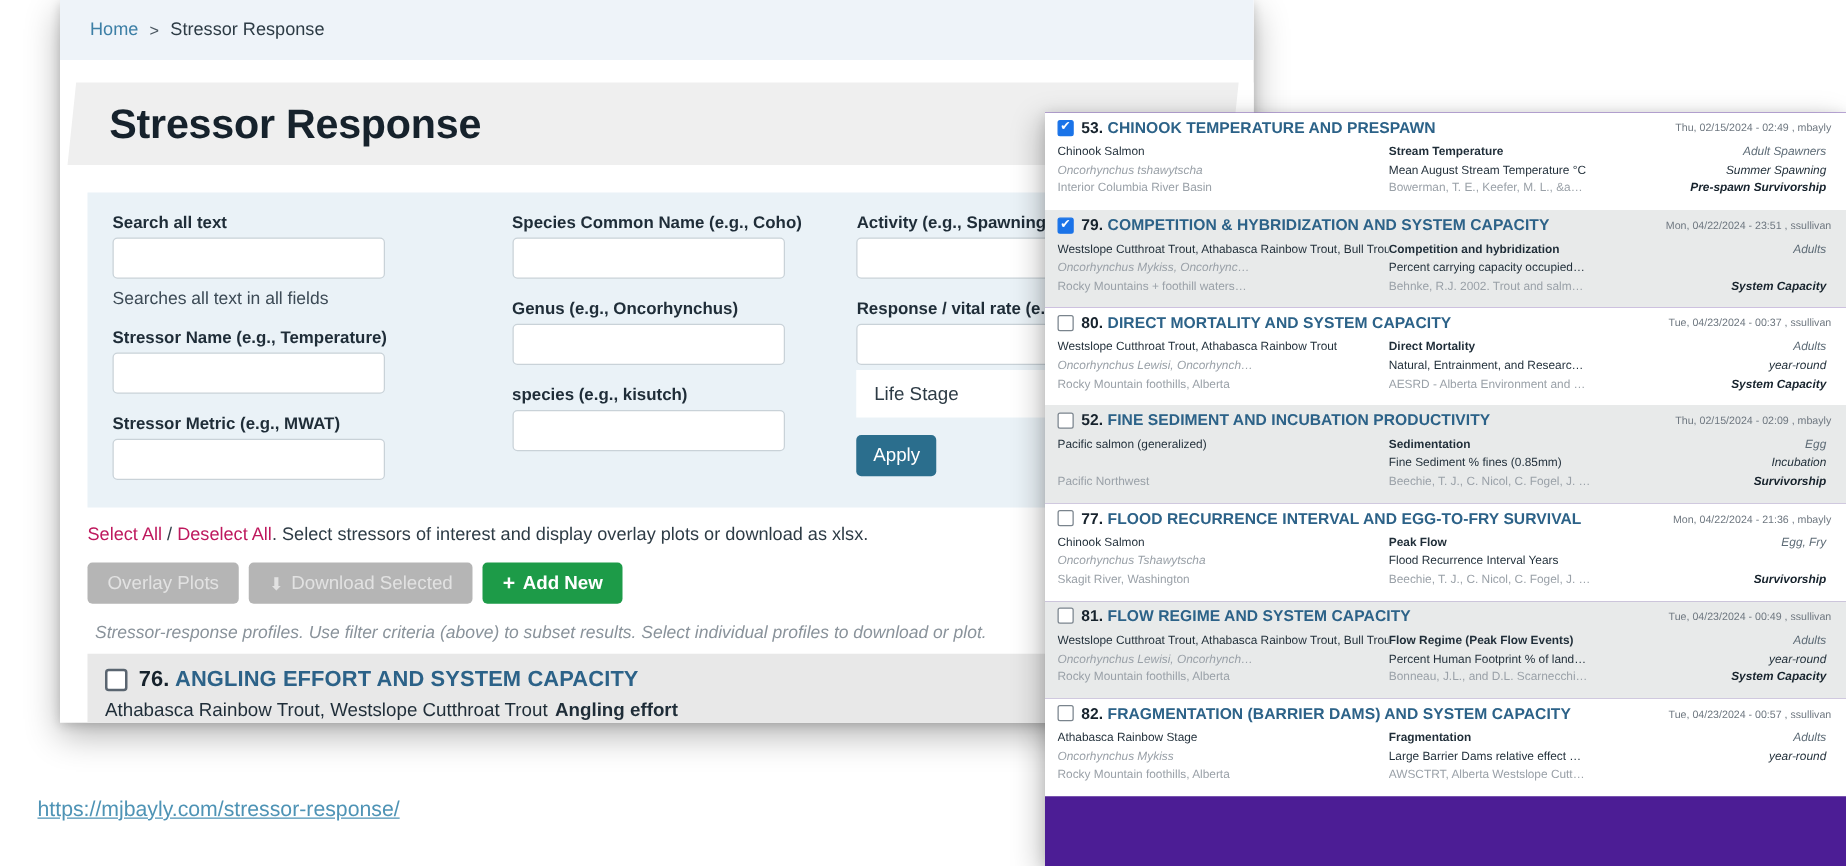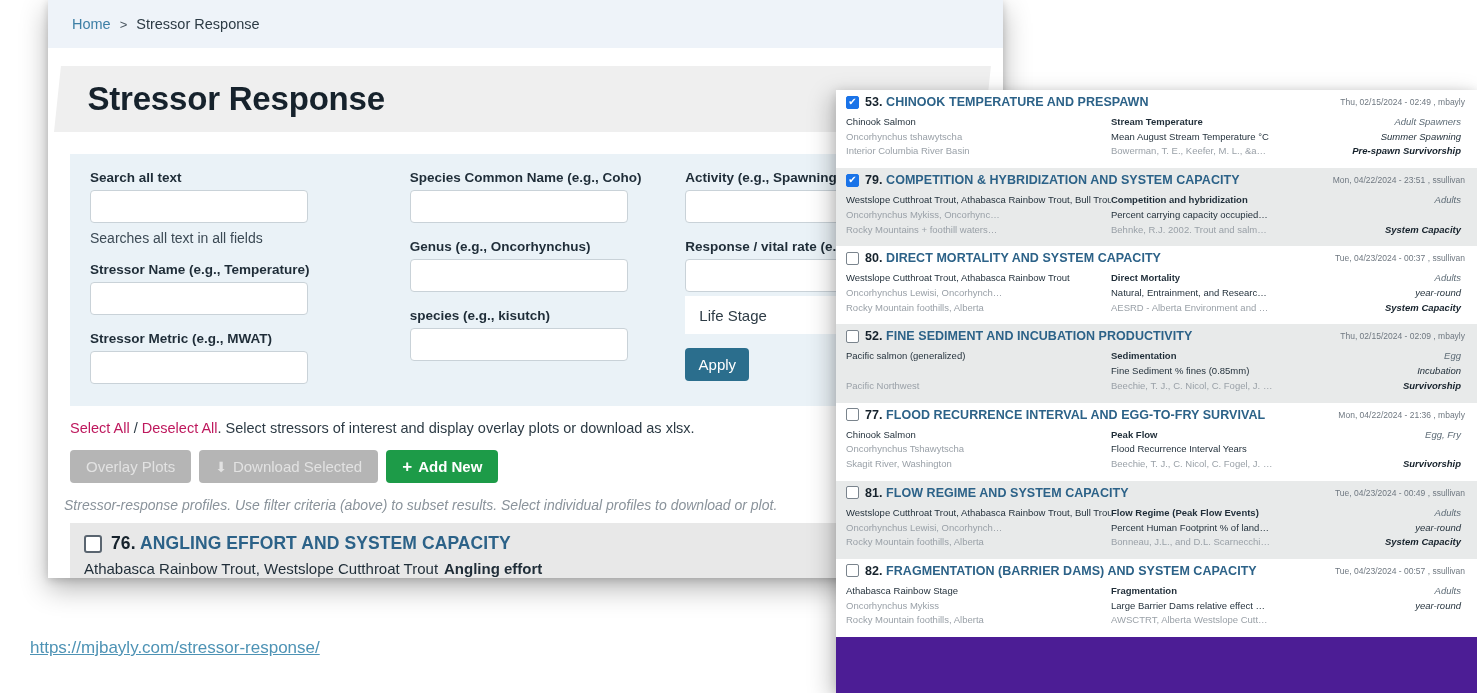--- a/index.html
+++ b/index.html
@@ -107,21 +107,21 @@
     font-size: 15px; font-family: inherit;
     display: flex; align-items: center; justify-content: center;
     gap: 6px; padding: 0 16px;
   }
   .btn-disabled { background: #b5b5b5; color: #e2e2e2; cursor: default; }
   .btn-green { background: #1d9b48; color: #fff; cursor: pointer; font-weight: bold; }
   .plus-ico { font-size: 17px; font-weight: bold; line-height: 1; }
   .dl-ico { font-size: 14px; line-height: 1; }
 
   .profiles-note {
-    margin: 14px 0 0 16px;
+    margin: 14px 0 0 28px;
     font-size: 14px; font-style: italic; color: #8a939b;
   }
 
   .left-row {
     margin: 10px 22px 0 22px;
     background: #e8e8e8;
     padding: 10px 16px 14px 14px;
   }
   .lr-head { display: flex; align-items: center; gap: 9px; }
   .chk {
@@ -173,21 +173,21 @@
   .rr-date {
     margin-left: auto; font-size: 8.5px; color: #6f7881;
     white-space: nowrap;
   }
   .rr-body { display: flex; margin-top: 6px; }
   .rc1 { width: 265px; overflow: hidden; }
   .rc2 { width: 240px; overflow: hidden; }
   .rc3 { width: 110px; text-align: right; font-style: italic; }
   .t1 { font-size: 9.5px; color: #1f2d38; white-space: nowrap; line-height: 1.55; }
   .t1.b { font-weight: bold; }
-  .t2 { font-size: 9.5px; color: #9aa1a8; white-space: nowrap; line-height: 1.55; }
+  .t2 { font-size: 9.5px; color: #9aa1a8; font-style: italic; white-space: nowrap; line-height: 1.55; }
   .t3 { font-size: 9.5px; color: #9aa1a8; white-space: nowrap; line-height: 1.55; }
   .t-blank { line-height: 1.55; font-size: 9.5px; }
   .r1 { font-size: 9.5px; color: #5d6b76; line-height: 1.55; }
   .r2 { font-size: 9.5px; color: #1f2d38; line-height: 1.55; }
   .r3 { font-size: 9.5px; color: #16222c; font-weight: bold; line-height: 1.55; }
 
   
   #url-link {
     position: absolute;
     left: 30px; top: 638px;

